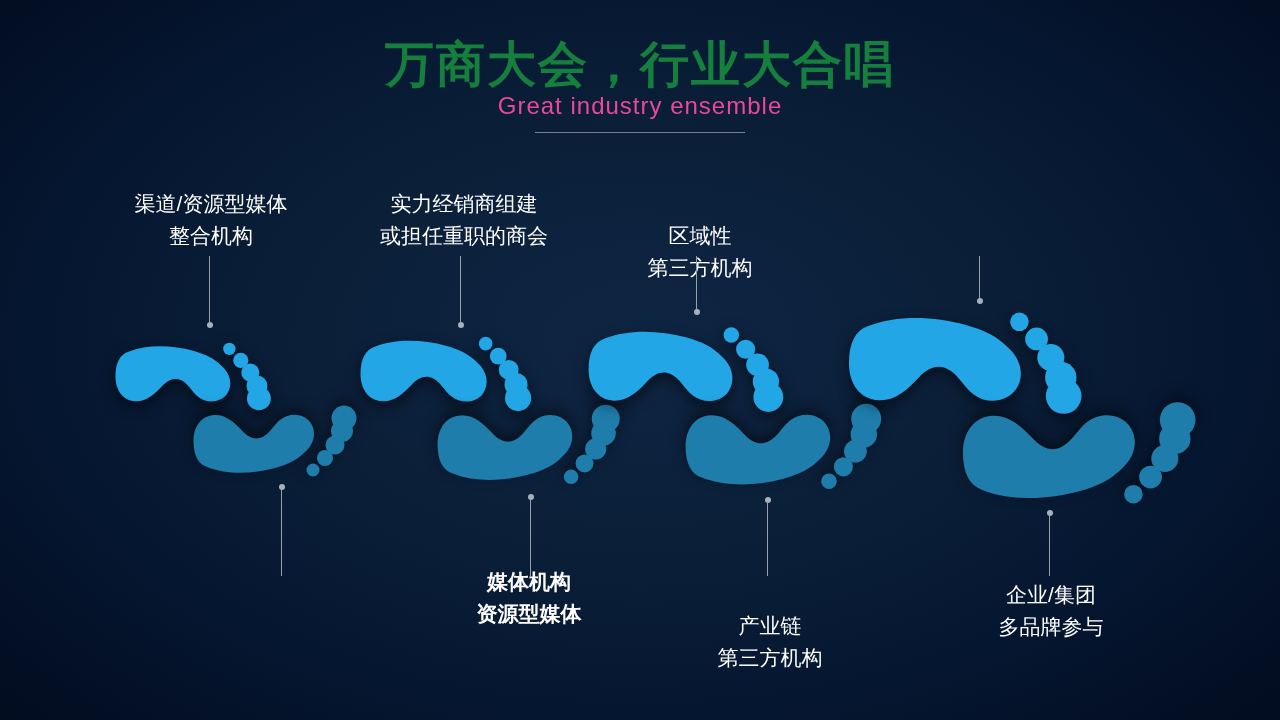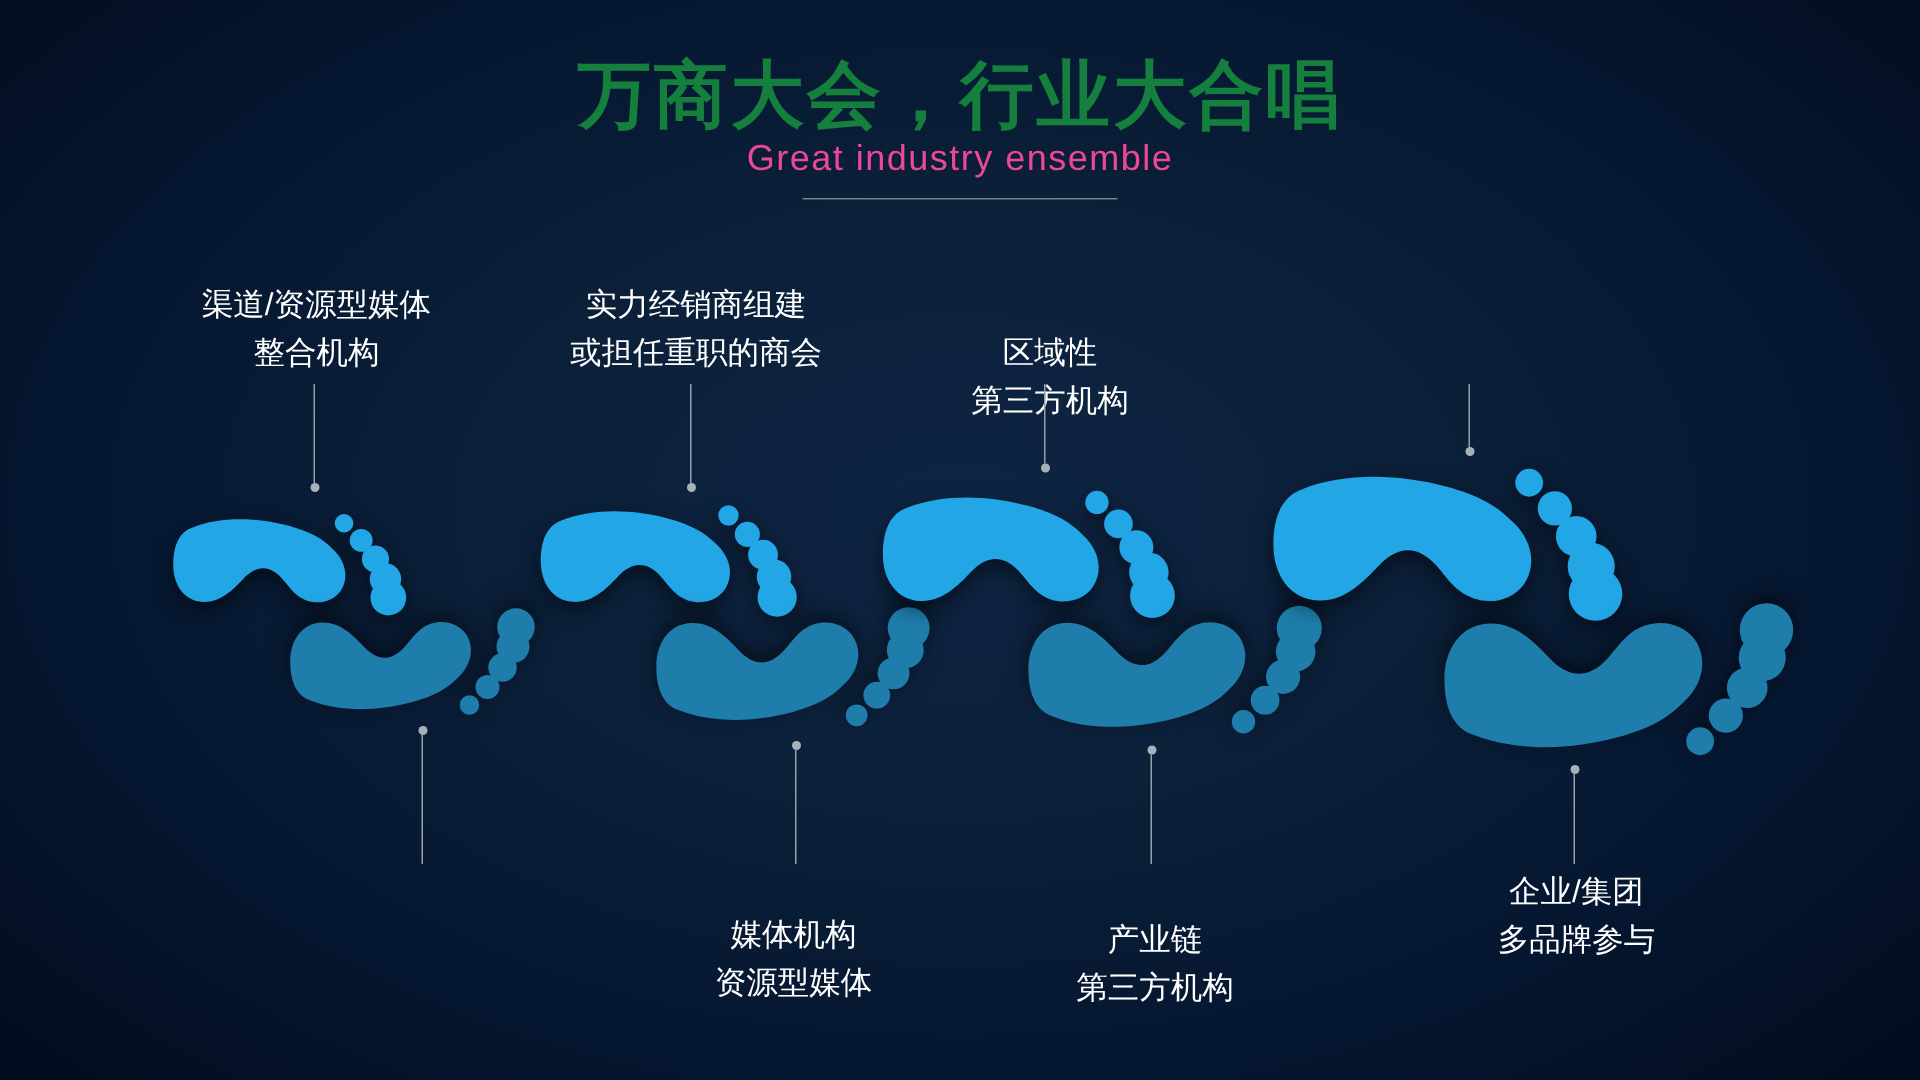--- a/index.html
+++ b/index.html
@@ -62,21 +62,21 @@
     <div>实力经销商组建</div>
     <div>或担任重职的商会</div>
   </div>
   <div class="label" style="left:700px;top:188px;margin-top:32px;">
     <div>区域性</div>
     <div>第三方机构</div>
   </div>
   <div class="label" style="left:977px;top:188px;">
   </div>
 
-  <div class="label" style="left:529px;top:608px;">
+  <div class="label" style="left:529px;top:566px;font-weight:bold;">
     <div>媒体机构</div>
     <div>资源型媒体</div>
   </div>
   <div class="label" style="left:770px;top:610px;font-family:Liberation Serif, serif;">
     <div>产业链</div>
     <div>第三方机构</div>
   </div>
   <div class="label" style="left:1051px;top:579px;">
     <div>企业/集团</div>
     <div>多品牌参与</div>

